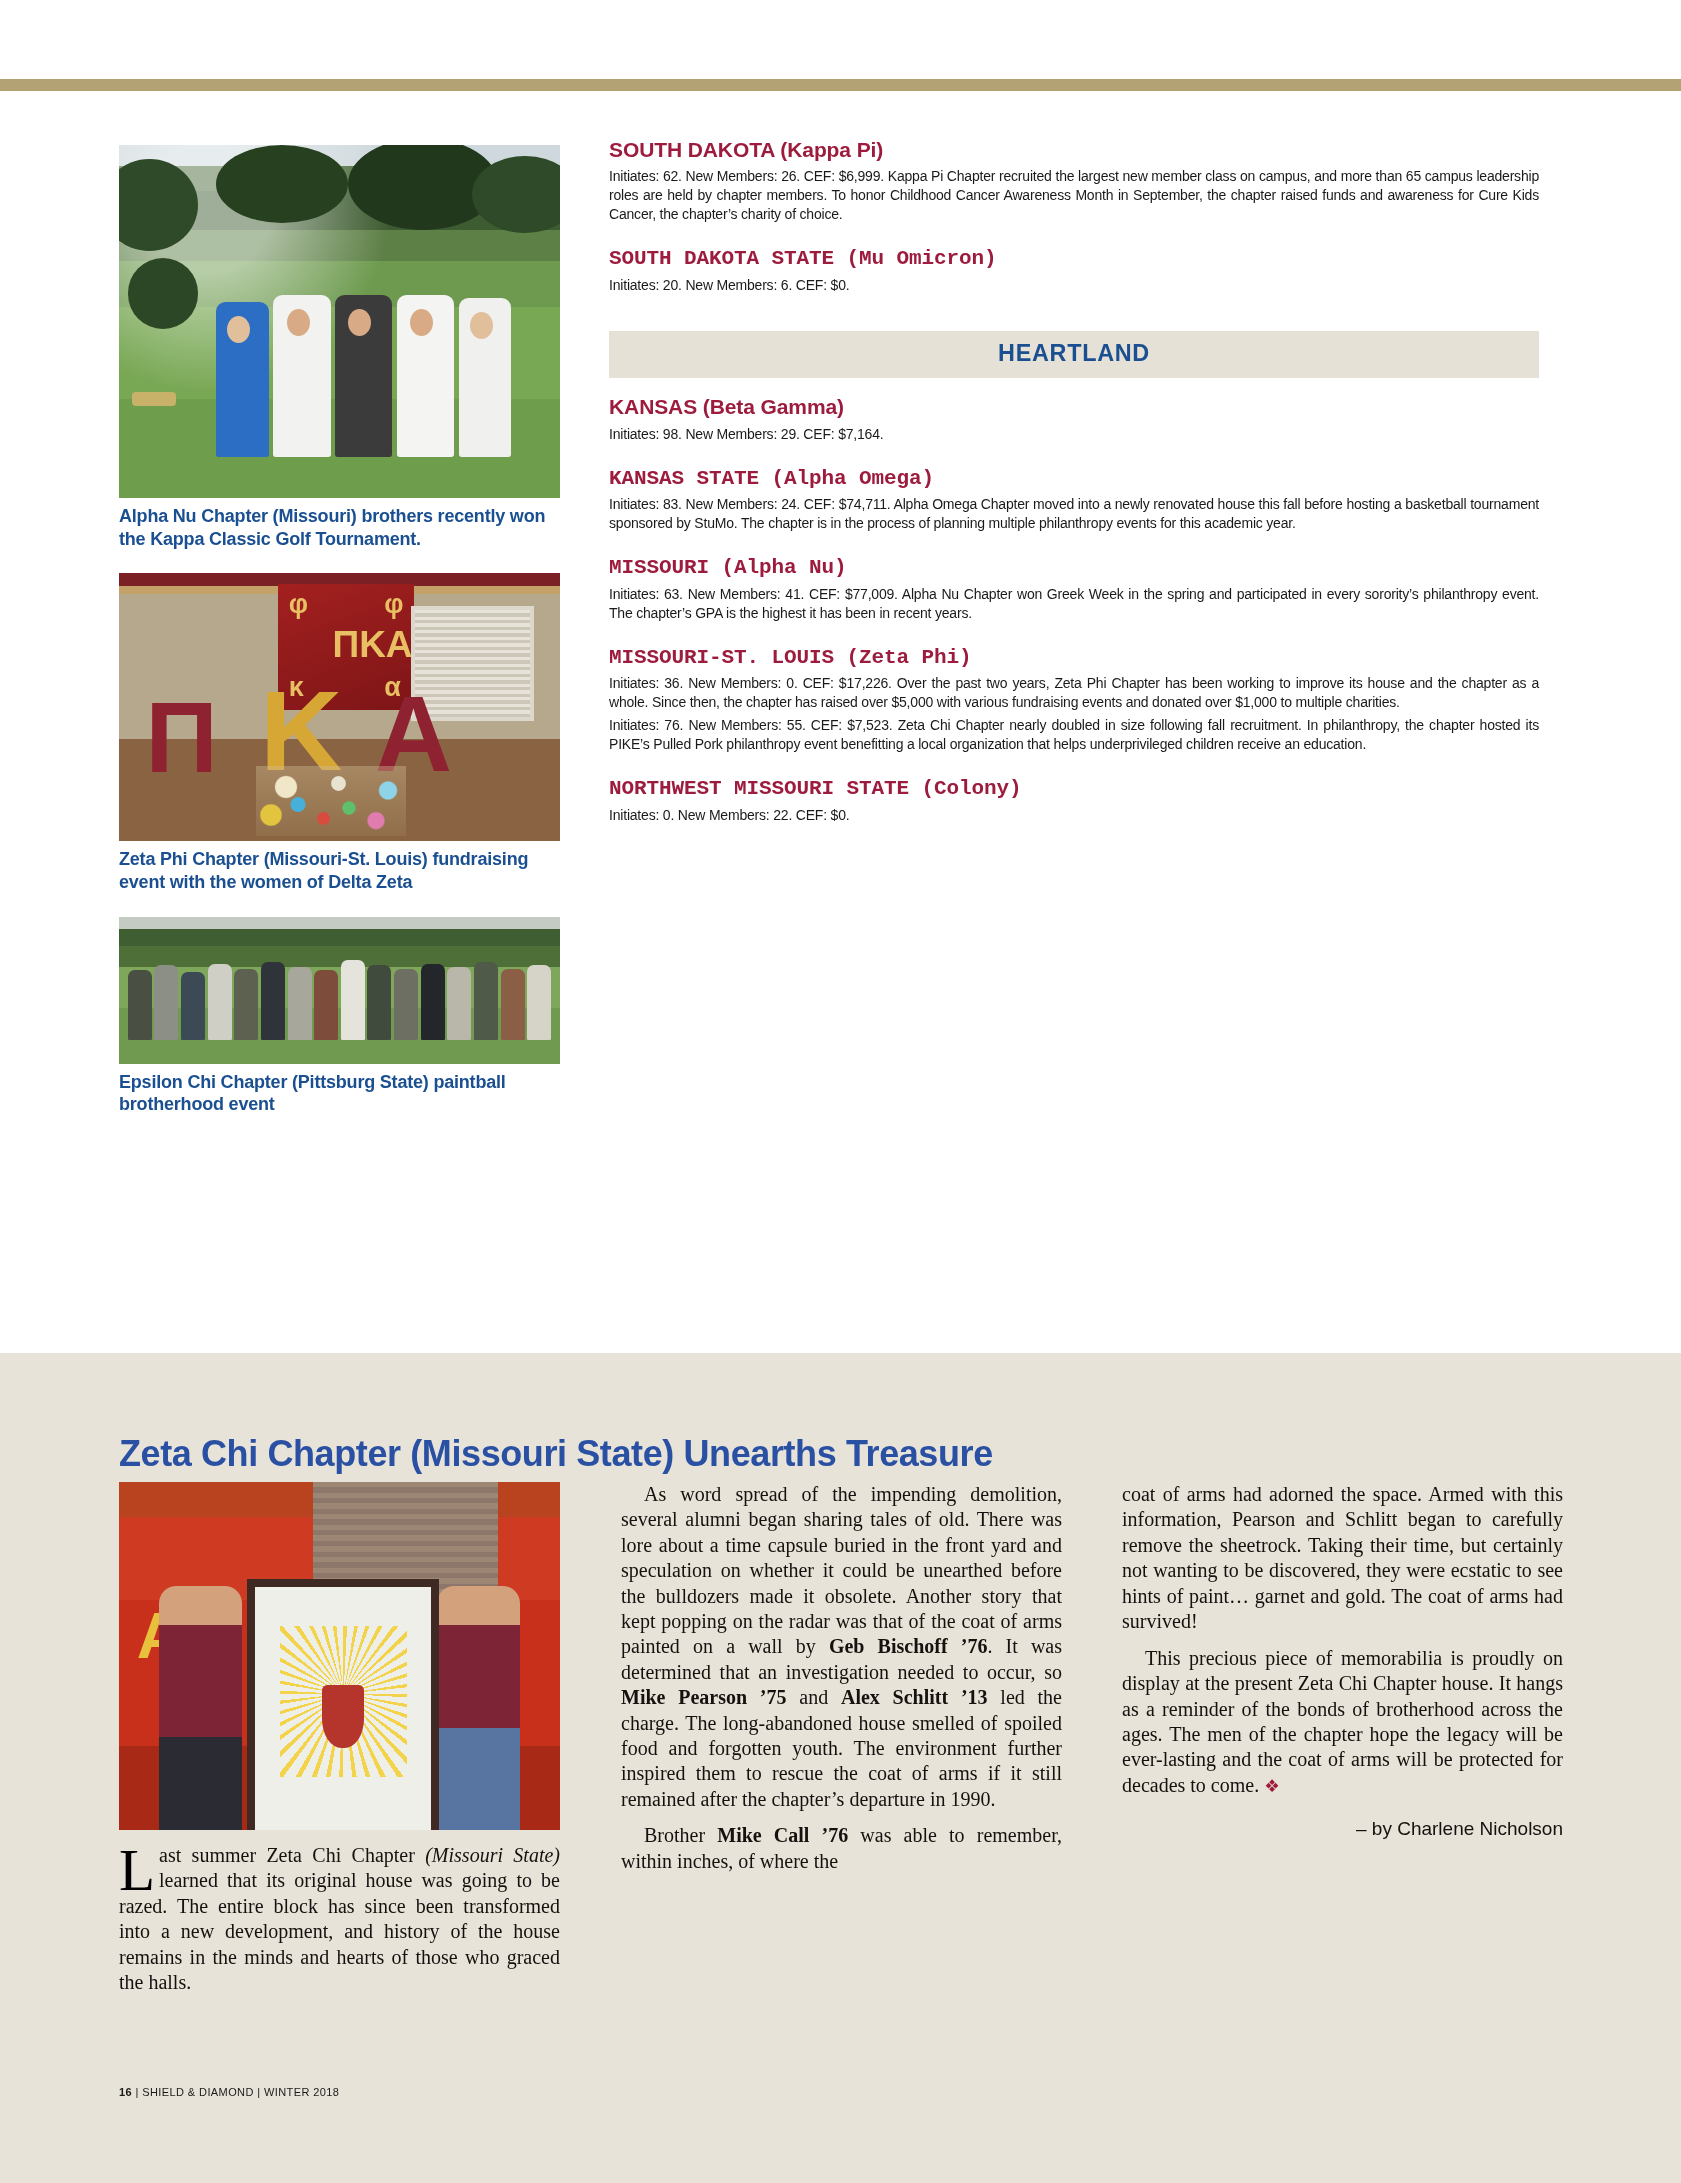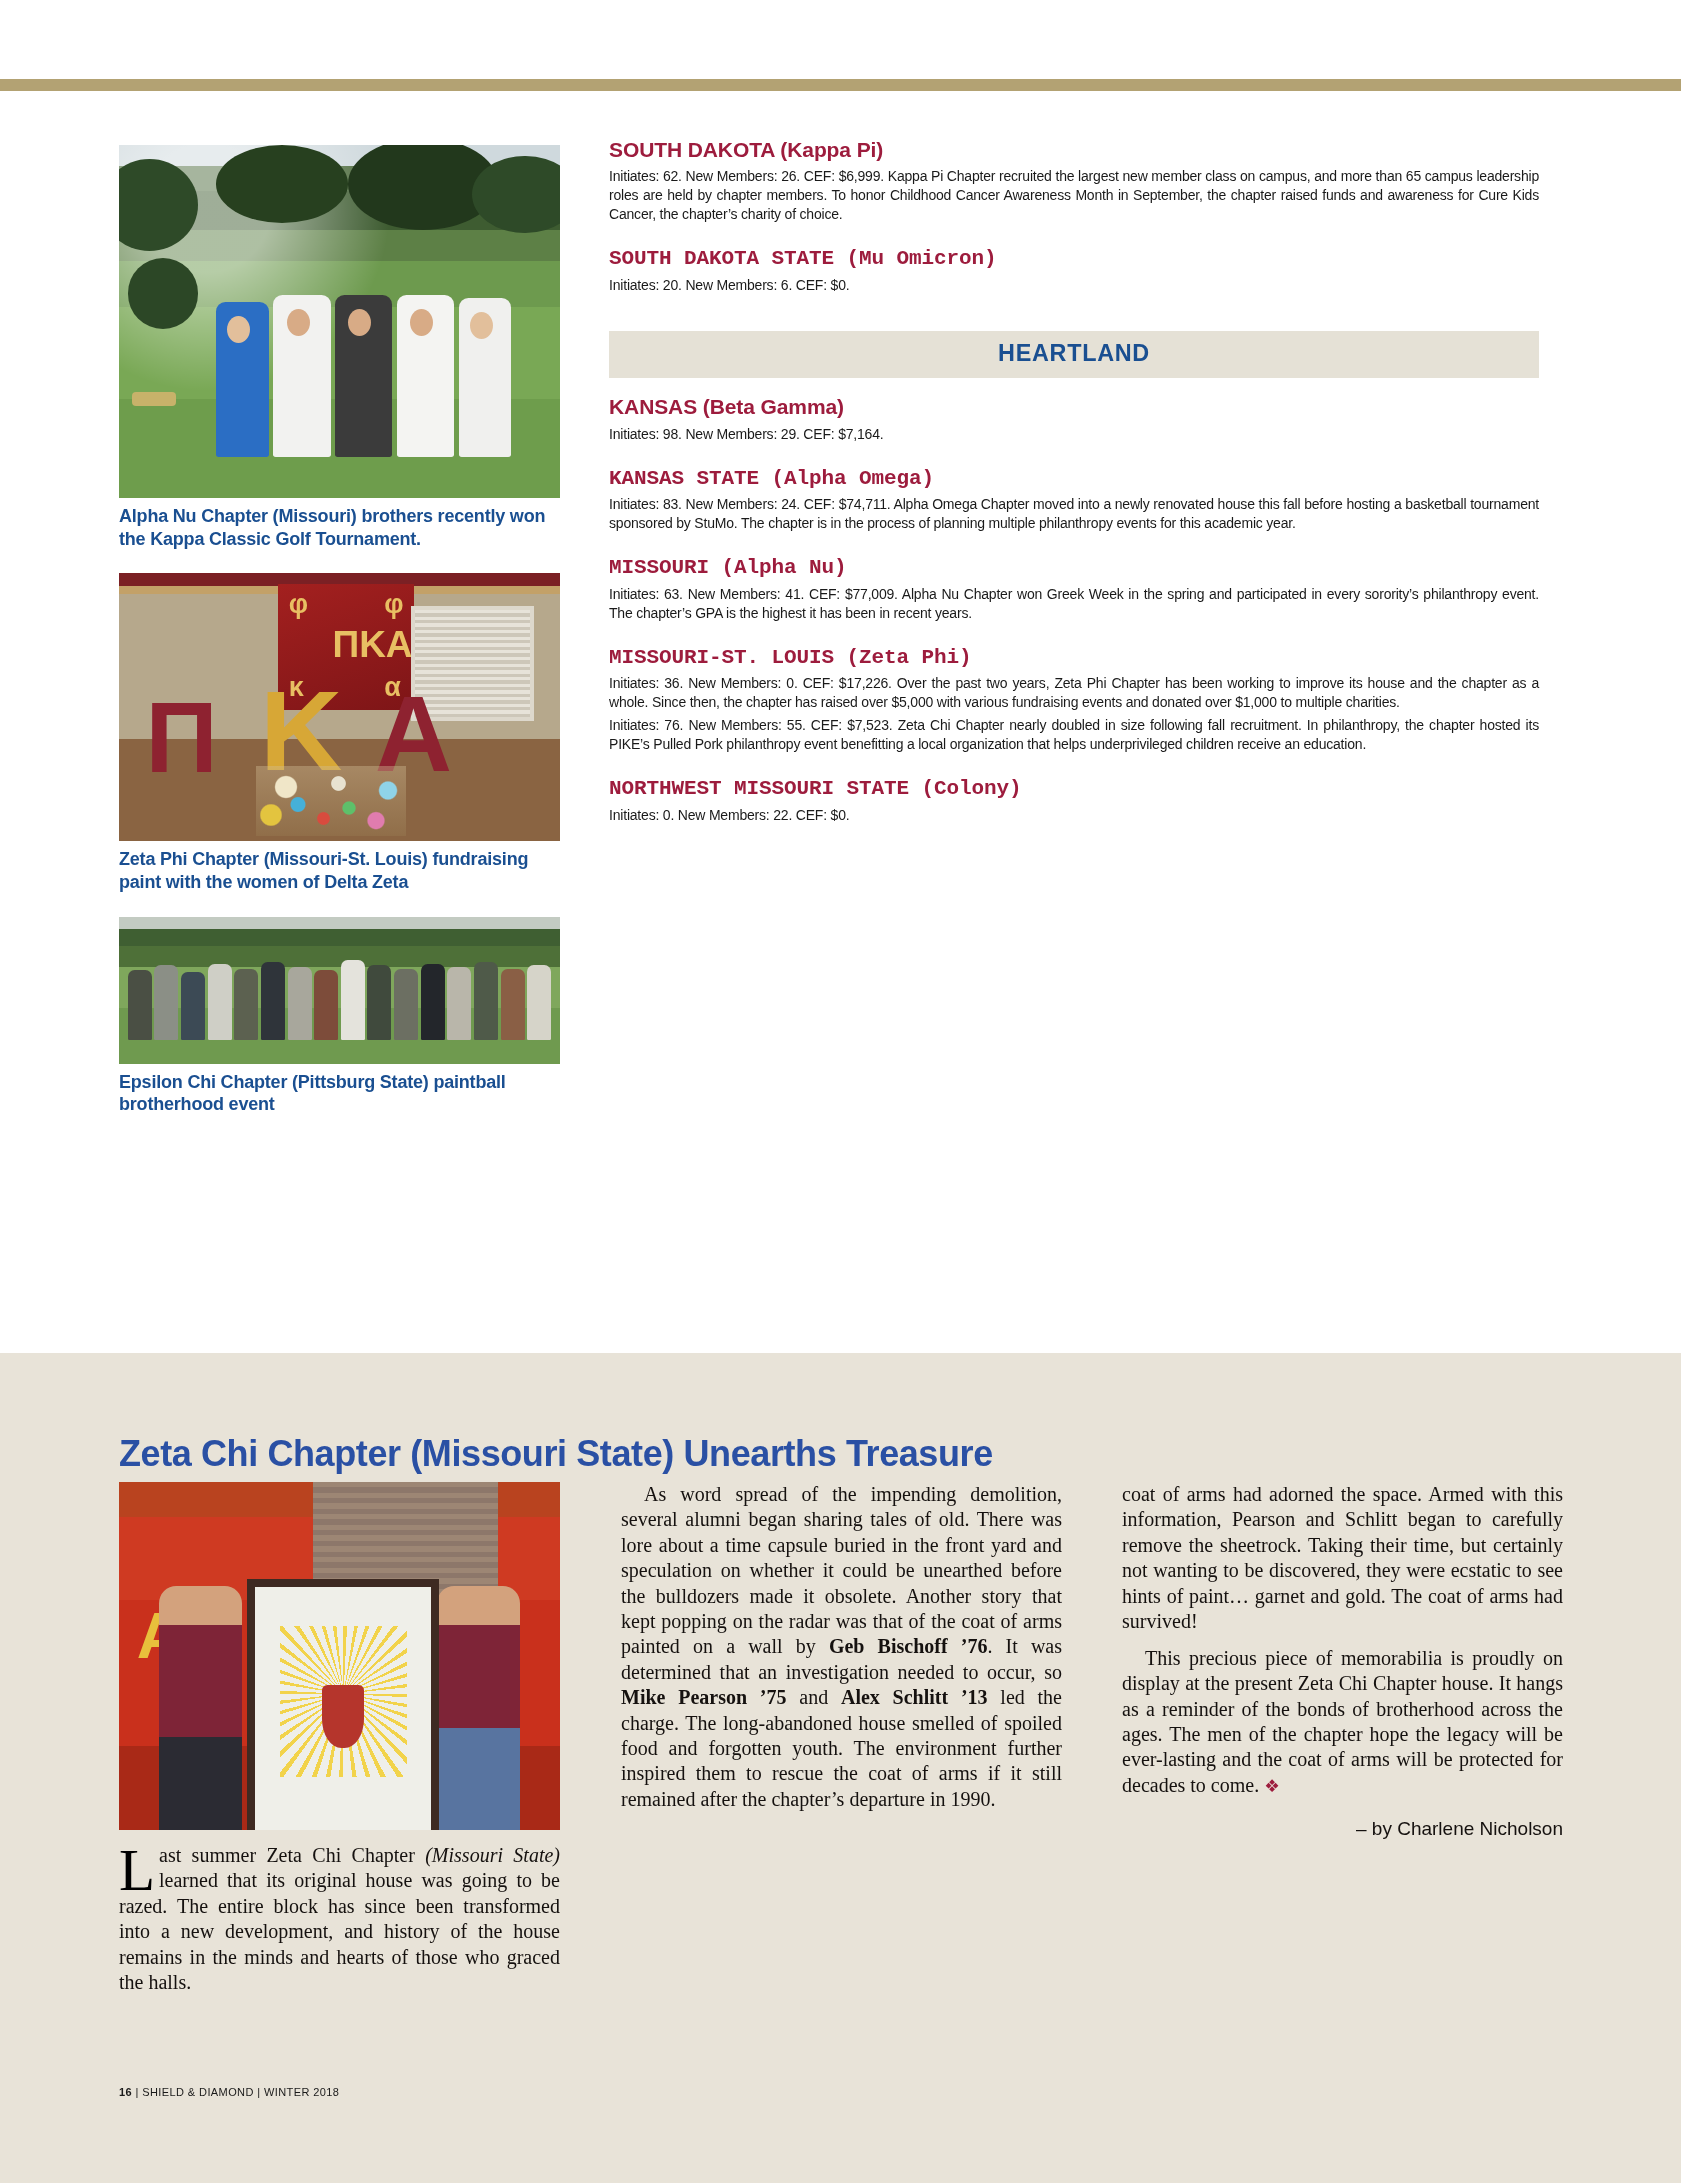--- a/index.html
+++ b/index.html
@@ -204,21 +204,21 @@
         <span class="gl" style="left:8%;bottom:6%;">κ</span>
         <span class="gl" style="right:10%;bottom:6%;">α</span>
         <span class="gl" style="left:40%;top:32%;font-size:37px;">ΠΚΑ</span>
       </div>
       <div class="window"></div>
       <div class="letter" style="left:6%;color:#8e2230;font-size:100px;">Π</div>
       <div class="letter" style="left:32%;color:#d7a736;font-size:114px;">Κ</div>
       <div class="letter" style="left:58%;color:#8e2230;font-size:107px;">Α</div>
       <div class="pile"></div>
     </div>
-    <div class="caption">Zeta Phi Chapter (Missouri-St. Louis) fundraising paint with the women of Delta Zeta</div>
+    <div class="caption">Zeta Phi Chapter (Missouri-St. Louis) fundraising event with the women of Delta Zeta</div>
 
     <div class="photo ph3" style="margin-top:23px;">
       <div class="row">
         <div class="g" style="background:#4a4f44;height:82%"></div>
         <div class="g" style="background:#8b8f86;height:88%"></div>
         <div class="g" style="background:#3c4a55;height:80%"></div>
         <div class="g" style="background:#cfcfc6;height:90%"></div>
         <div class="g" style="background:#5c6150;height:84%"></div>
         <div class="g" style="background:#2f343a;height:92%"></div>
         <div class="g" style="background:#a8a79c;height:86%"></div>
@@ -281,20 +281,21 @@
   </div>
 
   <div class="cols">
 
     <div class="col c1">
       <p class="noindent"><span class="dropcap">L</span><span>ast summer Zeta Chi Chapter </span><em>(Missouri State)</em><span> learned that its original house was going to be razed. The entire block has since been transformed into a new development, and history of the house remains in the minds and hearts of those who graced the halls.</span></p>
     </div>
 
     <div class="col c2">
       <p><span>As word spread of the impending demolition, several alumni began sharing tales of old. There was lore about a time capsule buried in the front yard and speculation on whether it could be unearthed before the bulldozers made it obsolete. Another story that kept popping on the radar was that of the coat of arms painted on a wall by </span><b>Geb Bischoff ’76</b><span>. It was determined that an investigation needed to occur, so </span><b>Mike Pearson ’75</b><span> and </span><b>Alex Schlitt ’13</b><span> led the charge. The long-abandoned house smelled of spoiled food and forgotten youth. The environment further inspired them to rescue the coat of arms if it still remained after the chapter’s departure in 1990.</span></p>
+      <p><span>Brother </span><b>Mike Call ’76</b><span> was able to remember, within inches, of where the</span></p>
     </div>
 
     <div class="col c3">
       <p class="noindent">coat of arms had adorned the space. Armed with this information, Pearson and Schlitt began to carefully remove the sheetrock. Taking their time, but certainly not wanting to be discovered, they were ecstatic to see hints of paint… garnet and gold. The coat of arms had survived!</p>
       <p><span>This precious piece of memorabilia is proudly on display at the present Zeta Chi Chapter house. It hangs as a reminder of the bonds of brotherhood across the ages. The men of the chapter hope the legacy will be ever-lasting and the coat of arms will be protected for decades to come.</span>
          <span class="endmark">❖</span></p>
       <div class="byline">– by Charlene Nicholson</div>
     </div>
   </div>
 

